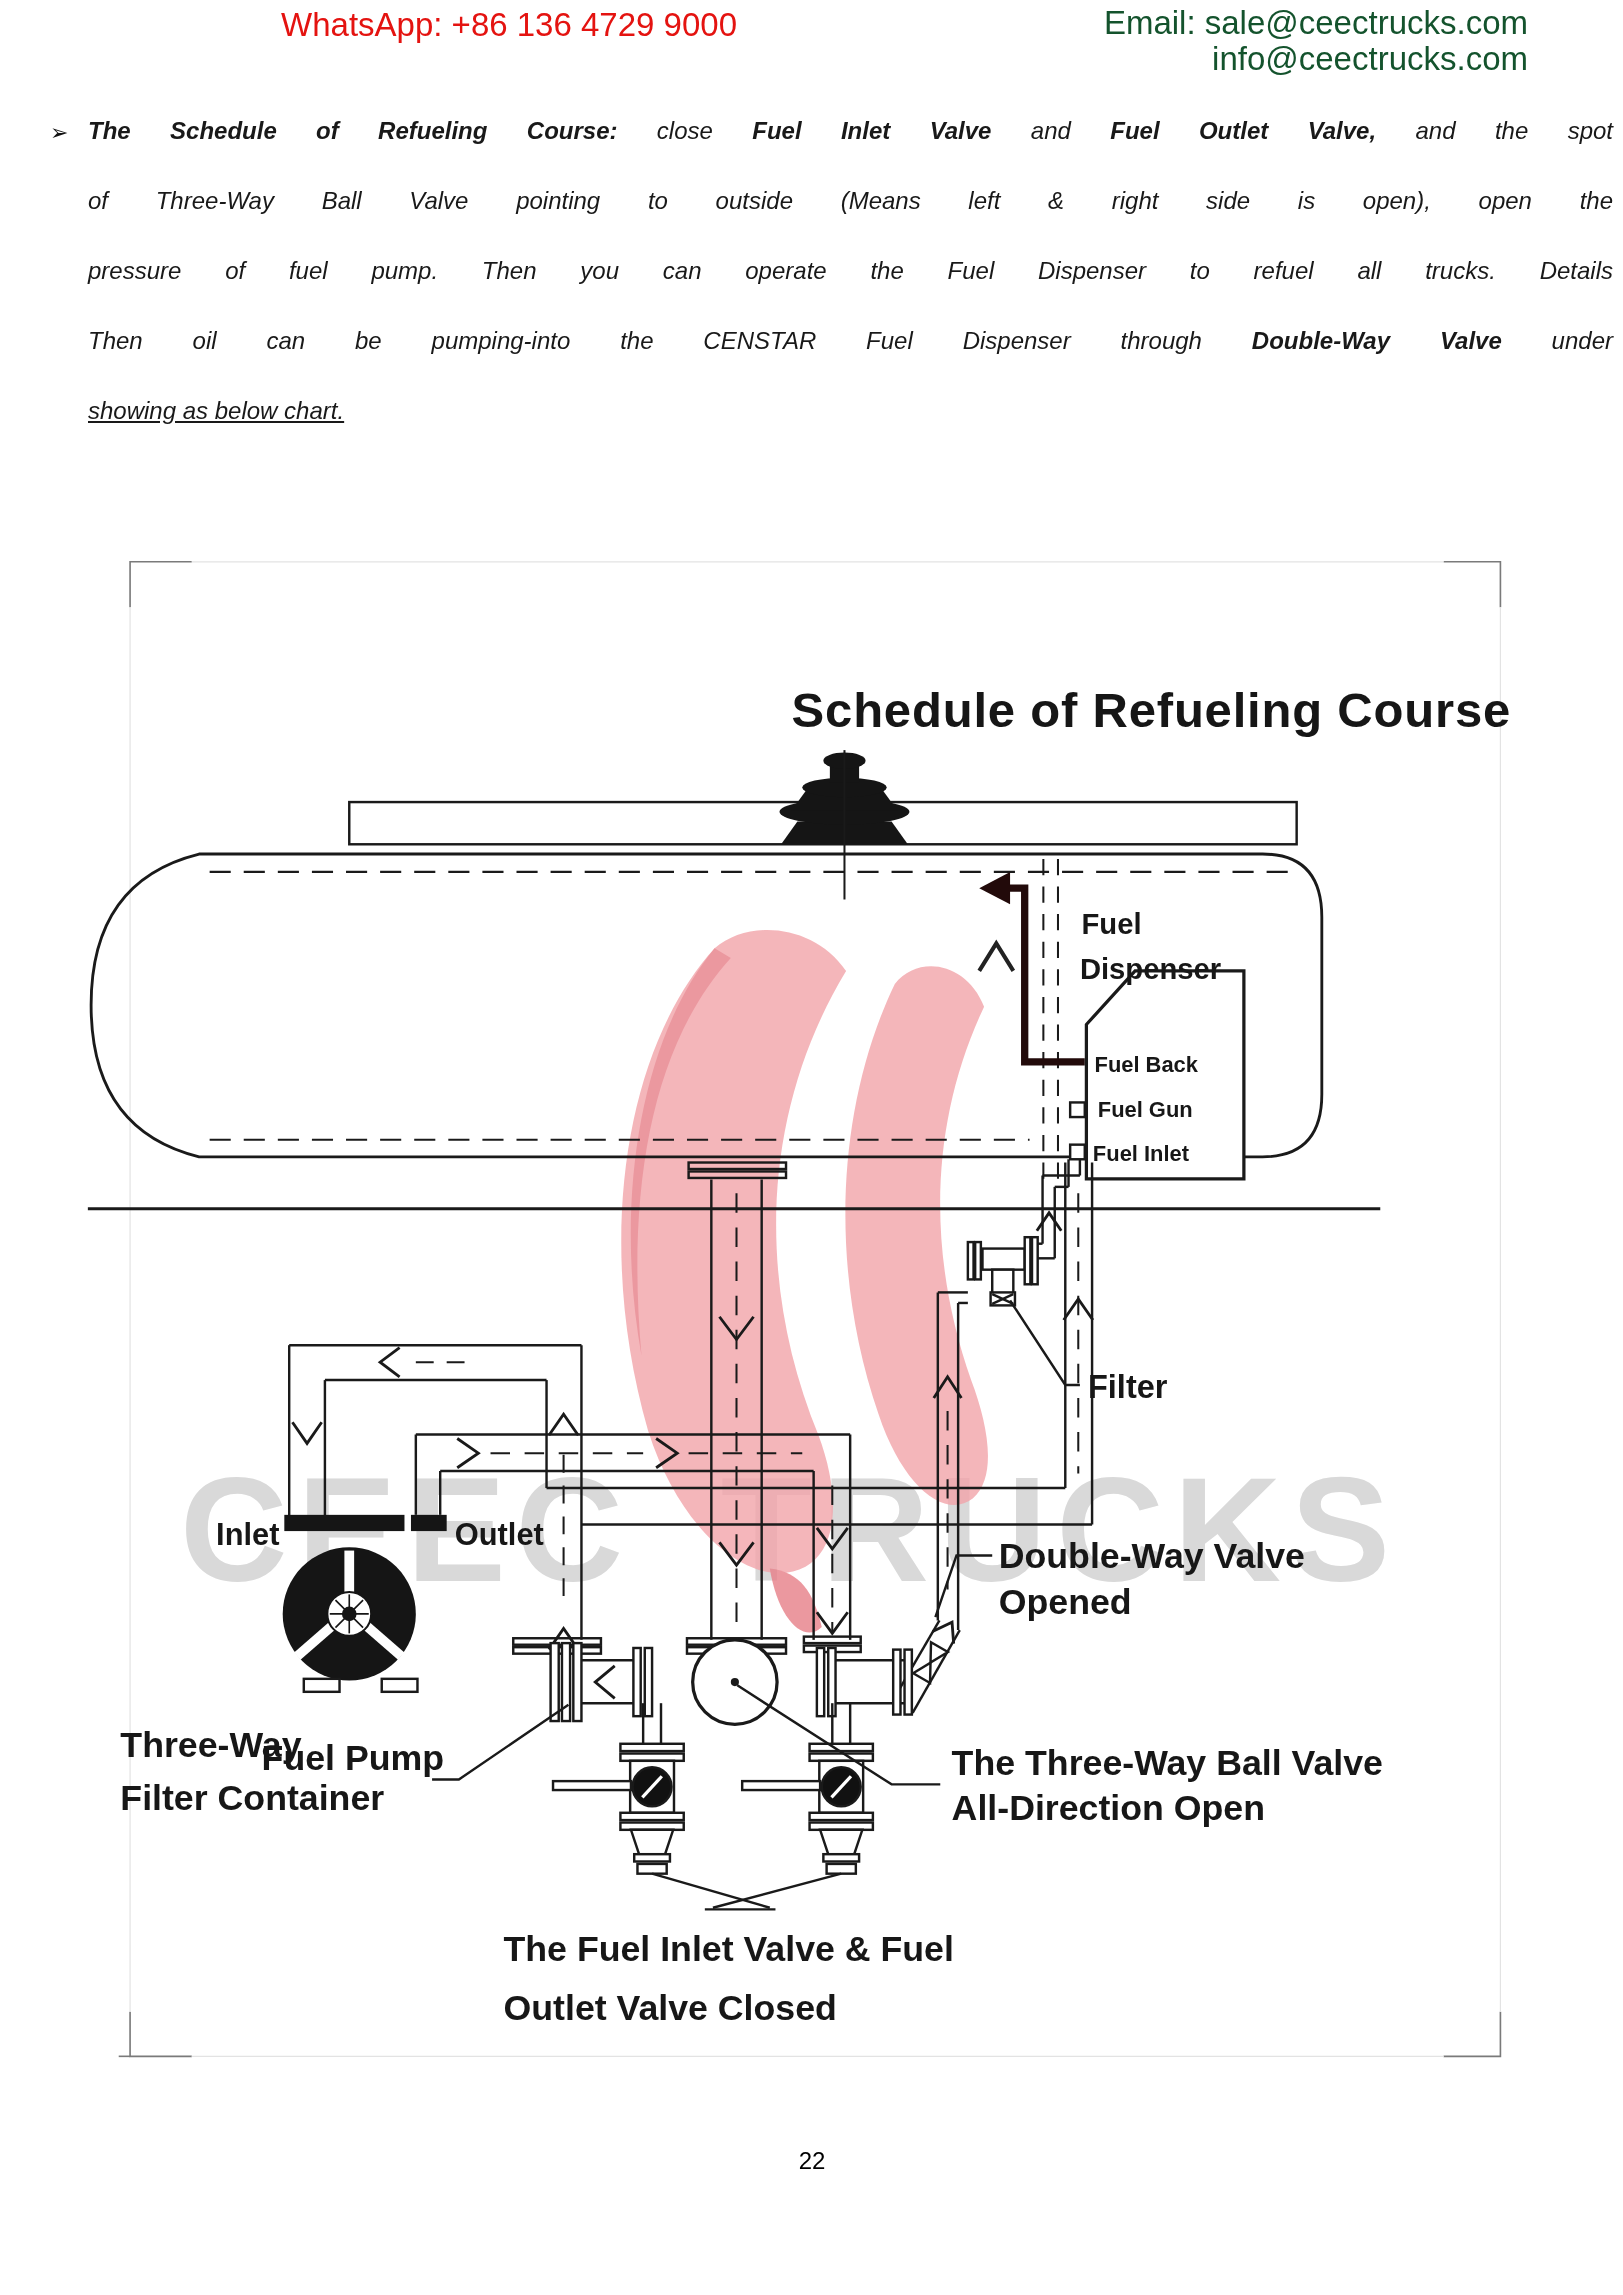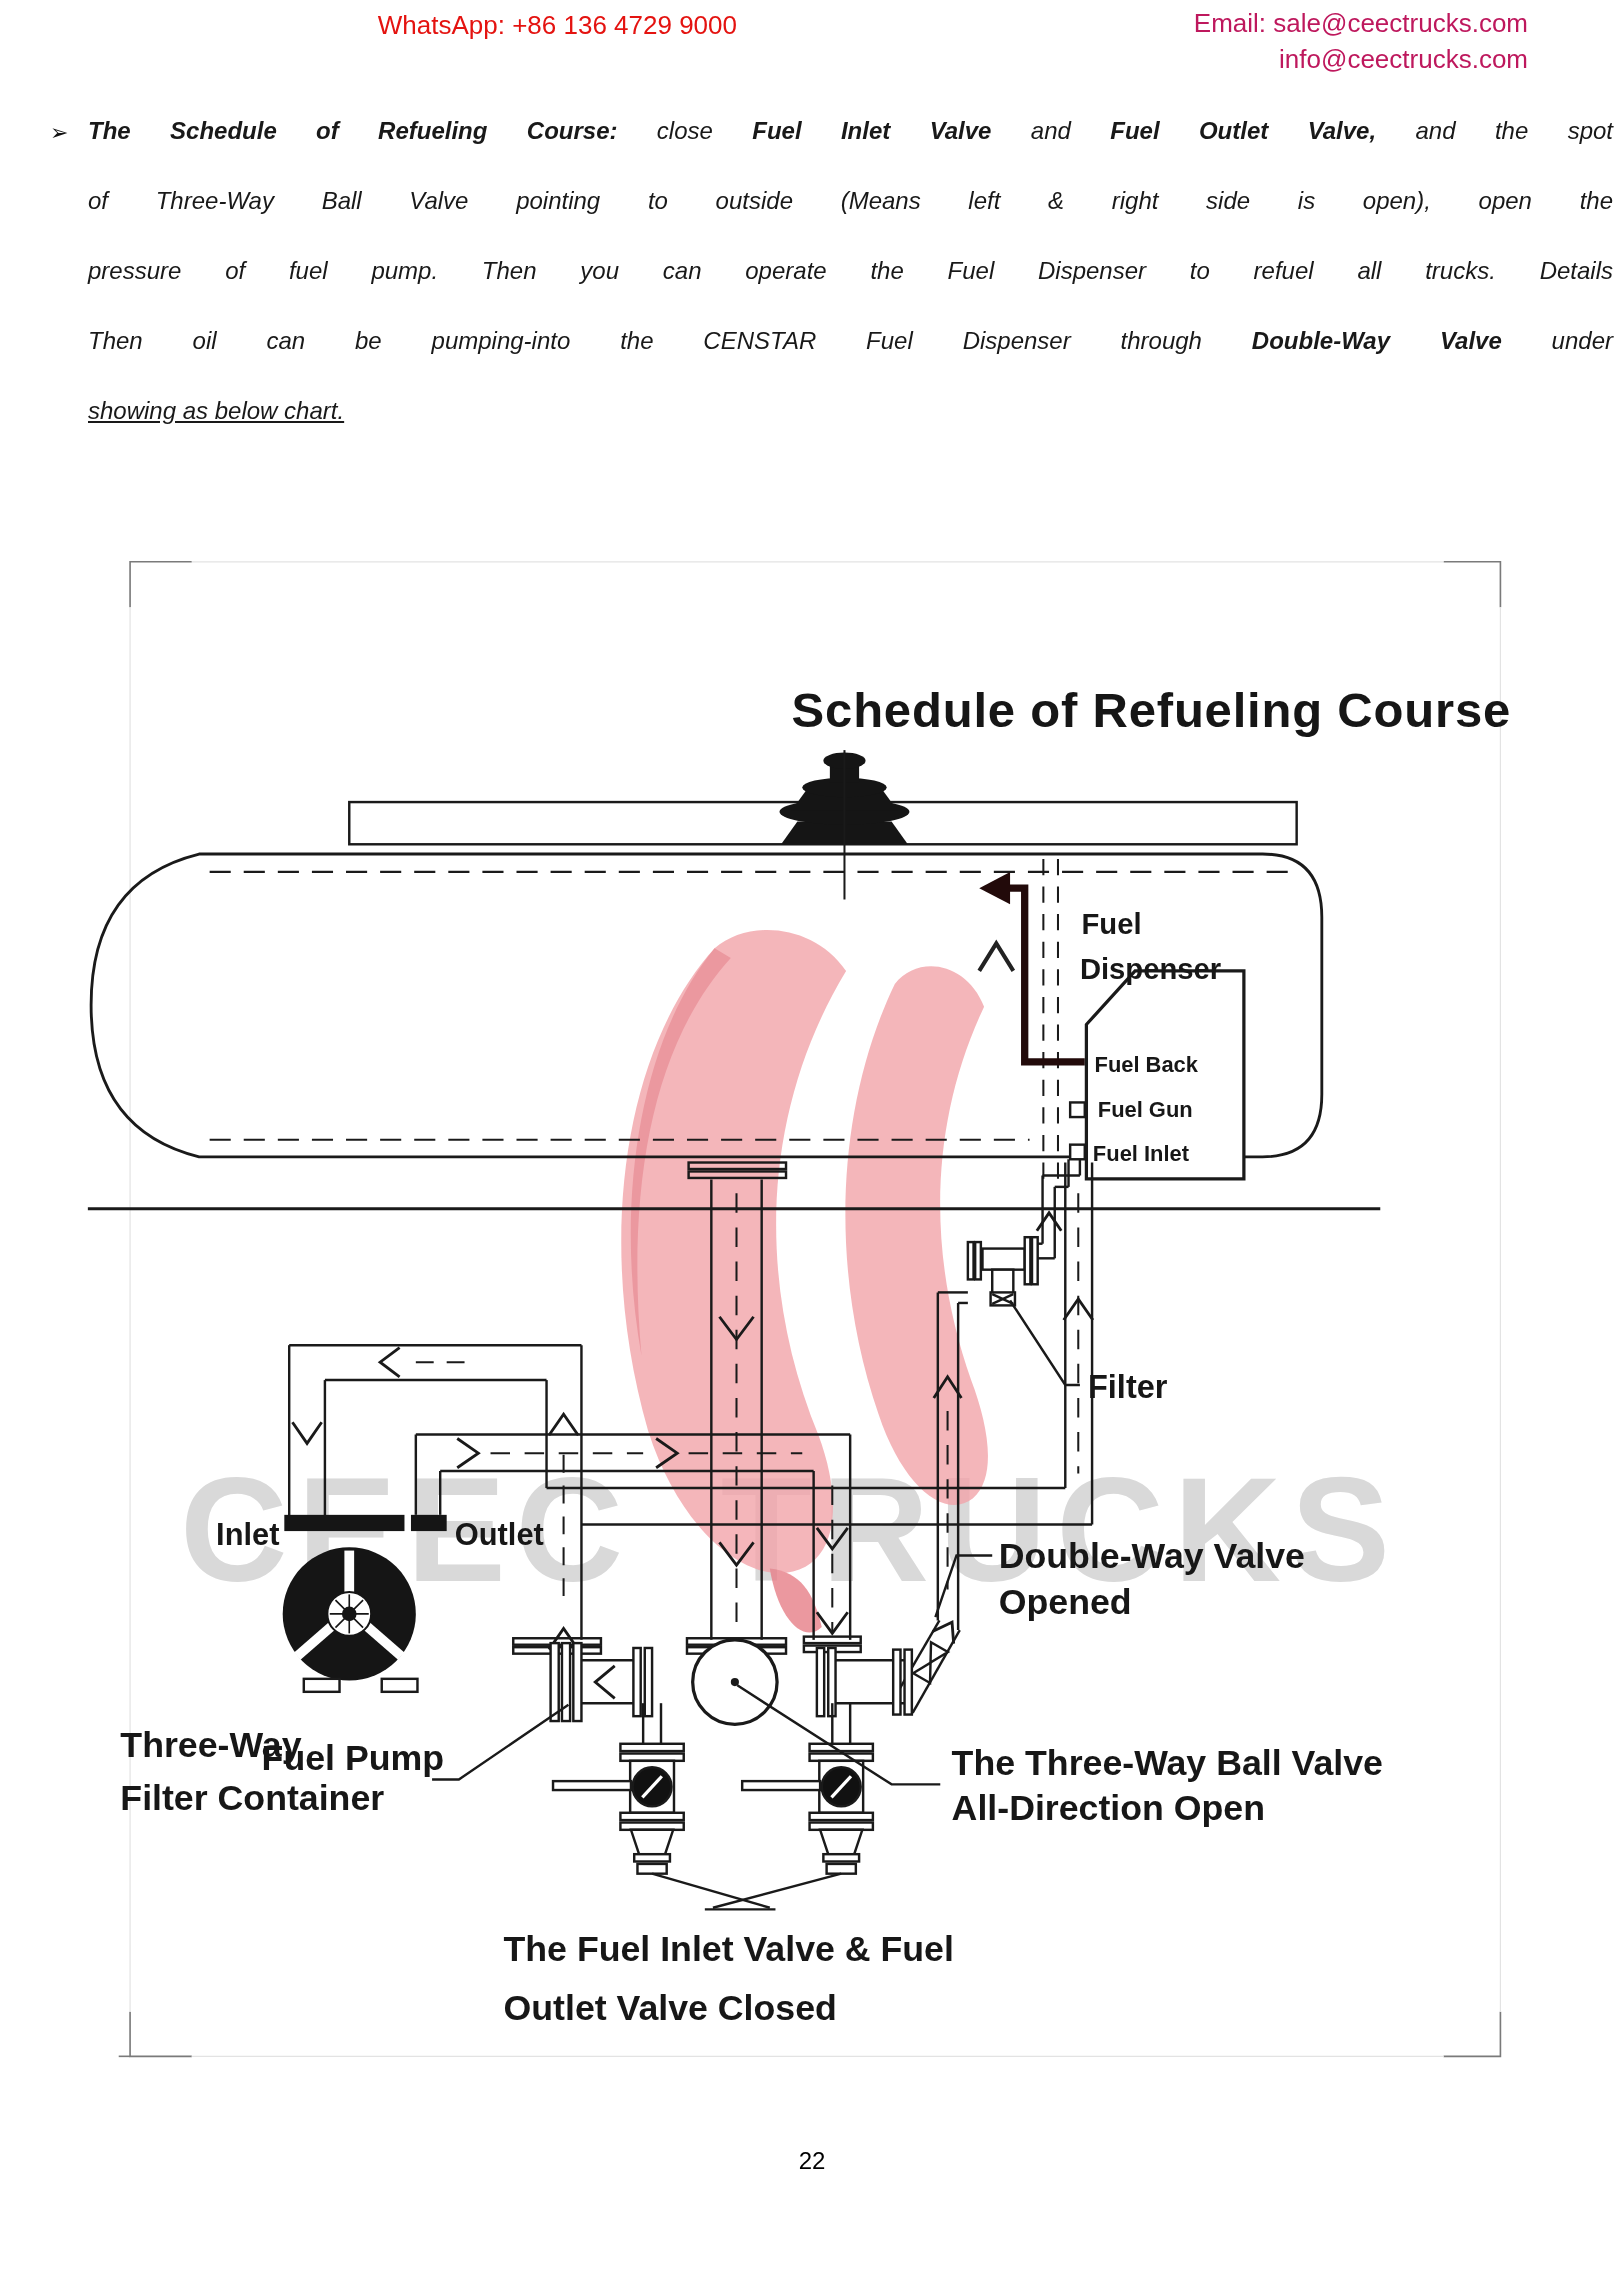--- a/index.html
+++ b/index.html
@@ -1,21 +1,21 @@
 <!DOCTYPE html>
 <html style="font-size:13px"><head>
 <meta charset="utf-8">
 <style>
   html,body{margin:0;padding:0;}
   body{
     width:1624px;height:2295px;position:relative;background:#ffffff;
     font-family:"Liberation Sans",sans-serif;overflow:hidden;
   }
   
-  .hdr-block{position:absolute;font-size:26px;line-height:36px;font-weight:400;}
+  .hdr-block{position:absolute;font-size:33px;line-height:36px;font-weight:400;}
   #whatsapp{left:173px;top:6.5px;width:564px;text-align:right;}
   #email{left:893px;top:4.9px;width:635px;text-align:right;}
   
   #bullet{position:absolute;left:50px;top:120px;font-size:22px;color:#111;}
   #para{position:absolute;left:88px;top:96px;width:1525px;color:#191919;
         font-size:24px;font-style:italic;}
   .pline{line-height:70px;text-align:justify;text-align-last:justify;white-space:normal;}
   .pline.lastline{text-align:left;text-align-last:left;text-decoration:underline;}
   .pline .b{font-weight:bold;}
   
@@ -27,21 +27,21 @@
      font-size:24px;color:#000000;z-index:3;}
   #diagram-svg{position:absolute;left:0;top:0;z-index:2;}
   svg text{font-family:"Liberation Sans",sans-serif;font-weight:bold;fill:#171717;}
 </style>
 </head>
 <body>
 
 <div class="hdr-block" id="whatsapp" style="color: rgb(228, 19, 16);">
   <div>WhatsApp: +86 136 4729 9000</div>
 </div>
-<div class="hdr-block" id="email" style="color: #be185d;">
+<div class="hdr-block" id="email" style="color: #14532d;">
   <div>Email: sale@ceectrucks.com</div>
   <div>info@ceectrucks.com</div>
 </div>
 
 <div id="bullet">➢</div>
 <div id="para">
     <div class="pline"><span class="b">The Schedule of Refueling Course: </span><span>close </span><span class="b">Fuel Inlet Valve</span><span> and </span><span class="b">Fuel Outlet Valve,</span><span> and the spot</span></div>
     <div class="pline"><span>of Three-Way Ball Valve pointing to outside (Means left &amp; right side is open), open the</span></div>
     <div class="pline"><span>pressure of fuel pump. Then you can operate the Fuel Dispenser to refuel all trucks. Details</span></div>
     <div class="pline"><span>Then oil can be pumping-into the CENSTAR Fuel Dispenser through </span><span class="b">Double-Way Valve</span><span> under</span></div>

